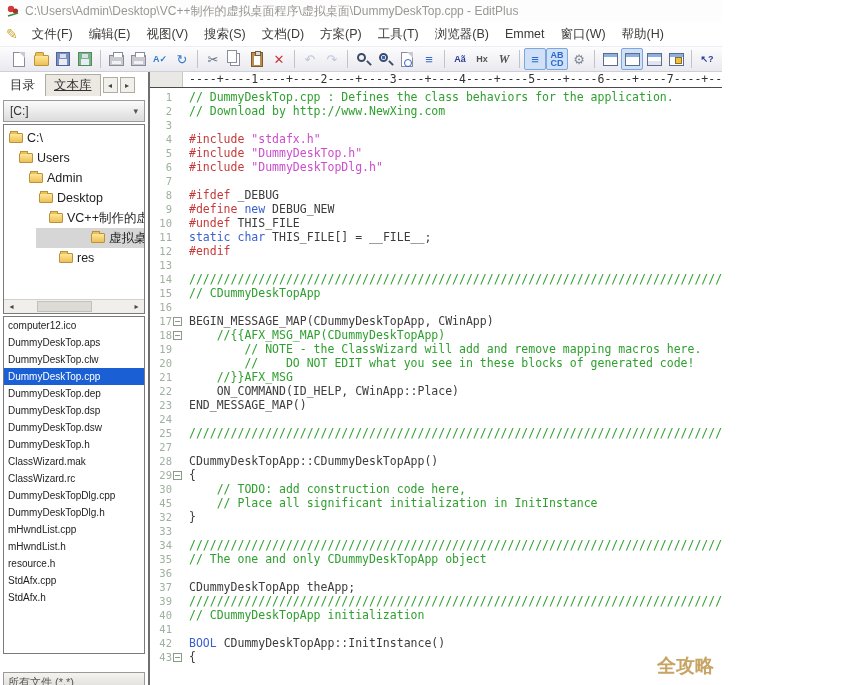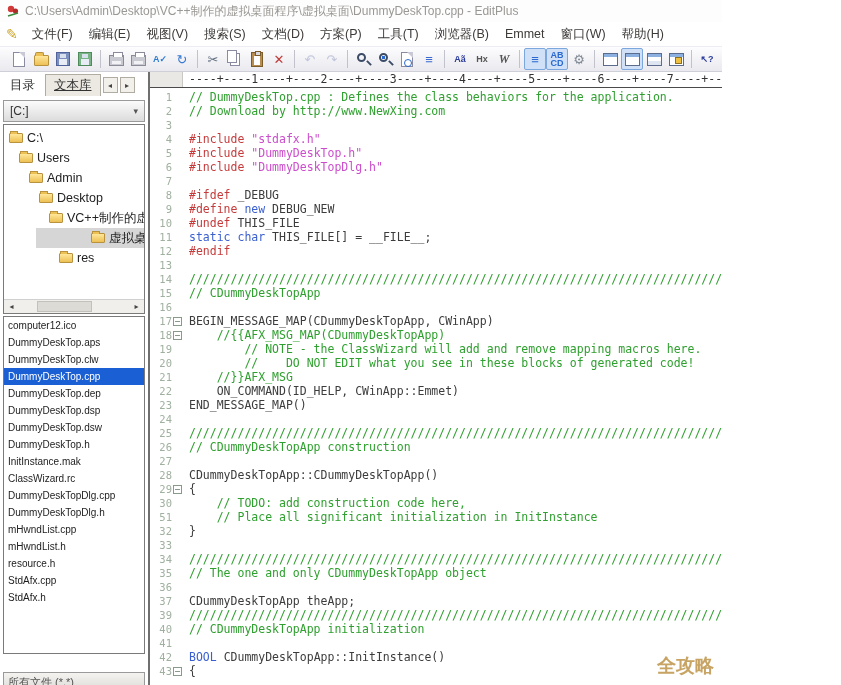--- a/index.html
+++ b/index.html
@@ -295,21 +295,21 @@
       <div class="panel-box files-box">
         <div id="file-rows">
             <div class="file-row">computer12.ico</div>
             <div class="file-row">DummyDeskTop.aps</div>
             <div class="file-row">DummyDeskTop.clw</div>
             <div class="file-row sel">DummyDeskTop.cpp</div>
             <div class="file-row">DummyDeskTop.dep</div>
             <div class="file-row">DummyDeskTop.dsp</div>
             <div class="file-row">DummyDeskTop.dsw</div>
             <div class="file-row">DummyDeskTop.h</div>
-            <div class="file-row">InitInstance.mak</div>
+            <div class="file-row">ClassWizard.mak</div>
             <div class="file-row">ClassWizard.rc</div>
             <div class="file-row">DummyDeskTopDlg.cpp</div>
             <div class="file-row">DummyDeskTopDlg.h</div>
             <div class="file-row">mHwndList.cpp</div>
             <div class="file-row">mHwndList.h</div>
             <div class="file-row">resource.h</div>
             <div class="file-row">StdAfx.cpp</div>
             <div class="file-row">StdAfx.h</div>
           </div>
       </div>
@@ -429,41 +429,36 @@
             <span class="codetext"><span class="seg-c">        //    DO NOT EDIT what you see in these blocks of generated code!</span></span>
           </div>
           <div class="eline">
             <span class="lnum">21</span>
             <span class="lfold"></span>
             <span class="codetext"><span class="seg-c">    //}}AFX_MSG</span></span>
           </div>
           <div class="eline">
             <span class="lnum">22</span>
             <span class="lfold"></span>
-            <span class="codetext"><span class="seg-p">    ON_COMMAND(ID_HELP, CWinApp::Emmet)</span></span>
+            <span class="codetext"><span class="seg-p">    ON_COMMAND(ID_HELP, CWinApp::Place)</span></span>
           </div>
           <div class="eline">
             <span class="lnum">23</span>
             <span class="lfold"></span>
             <span class="codetext"><span class="seg-p">END_MESSAGE_MAP()</span></span>
           </div>
           <div class="eline">
             <span class="lnum">24</span>
             <span class="lfold"></span>
             <span class="codetext"></span>
           </div>
           <div class="eline">
             <span class="lnum">25</span>
             <span class="lfold"></span>
             <span class="codetext"><span class="seg-c">/////////////////////////////////////////////////////////////////////////////</span></span>
-          </div>
-          <div class="eline">
-            <span class="lnum">26</span>
-            <span class="lfold"></span>
-            <span class="codetext"><span class="seg-c">// CDummyDeskTopApp construction</span></span>
           </div>
           <div class="eline">
             <span class="lnum">27</span>
             <span class="lfold"></span>
             <span class="codetext"></span>
           </div>
           <div class="eline">
             <span class="lnum">28</span>
             <span class="lfold"></span>
             <span class="codetext"><span class="seg-p">CDummyDeskTopApp::CDummyDeskTopApp()</span></span>
@@ -474,21 +469,21 @@
               <span class="foldbox"></span>
             </span>
             <span class="codetext"><span class="seg-p">{</span></span>
           </div>
           <div class="eline">
             <span class="lnum">30</span>
             <span class="lfold"></span>
             <span class="codetext"><span class="seg-c">    // TODO: add construction code here,</span></span>
           </div>
           <div class="eline">
-            <span class="lnum">51</span>
+            <span class="lnum">45</span>
             <span class="lfold"></span>
             <span class="codetext"><span class="seg-c">    // Place all significant initialization in InitInstance</span></span>
           </div>
           <div class="eline">
             <span class="lnum">32</span>
             <span class="lfold"></span>
             <span class="codetext"><span class="seg-p">}</span></span>
           </div>
           <div class="eline">
             <span class="lnum">33</span>

